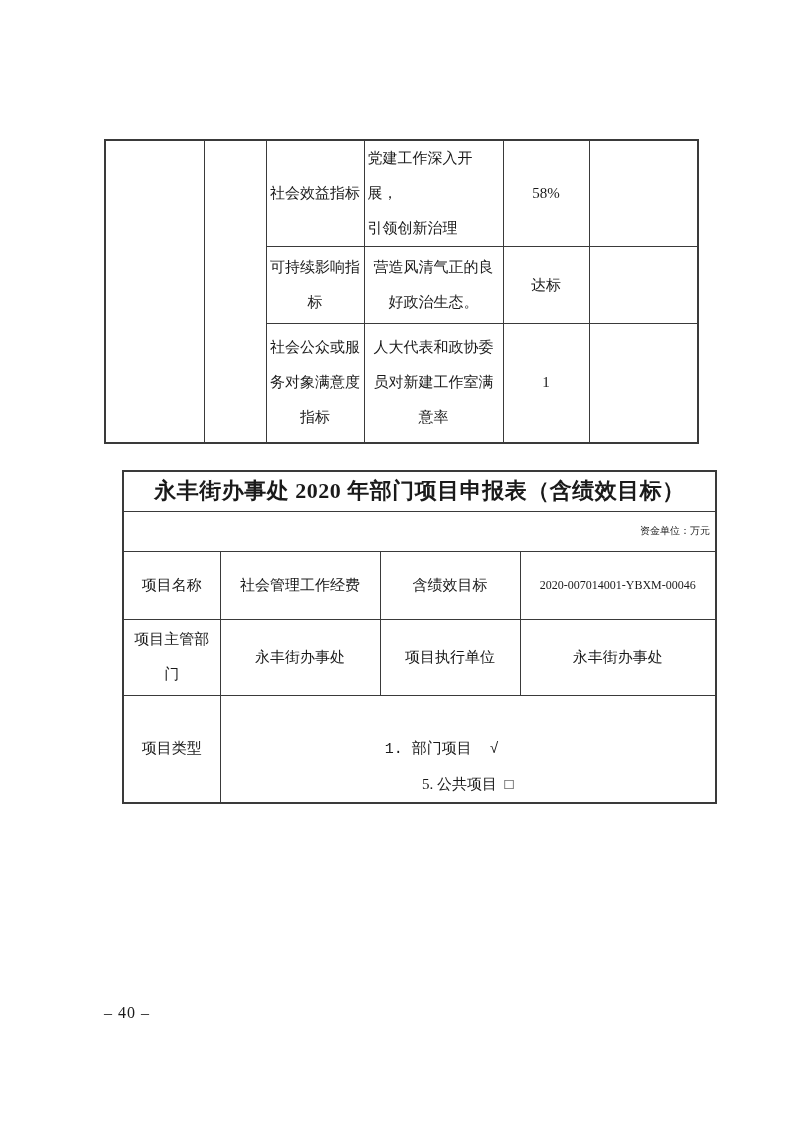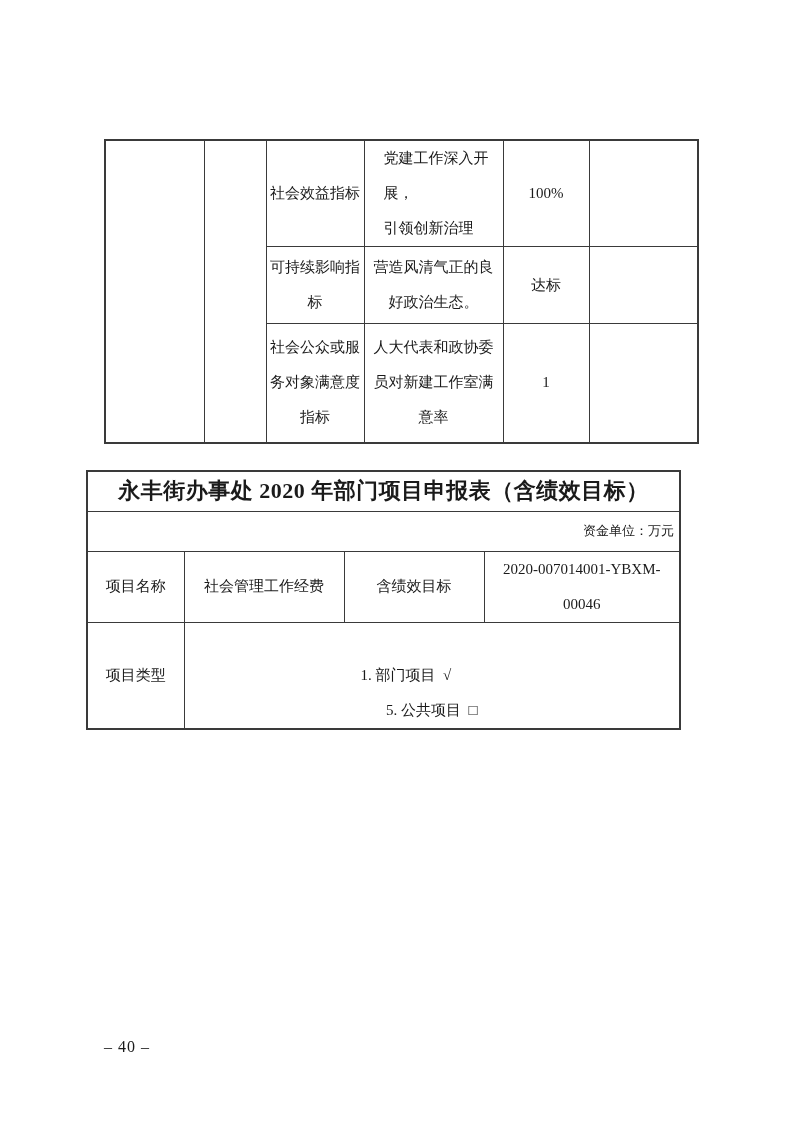--- a/index.html
+++ b/index.html
@@ -20,37 +20,37 @@
     text-align:center;
     vertical-align:middle;
     font-size:15px;
     line-height:35px;
     white-space:pre-line;
     padding:0 2px;
     overflow:hidden;
   }
   
   #indicator-table { left:104px; top:139px; width:593px; height:276px; }
-  #indicator-table td.desc-left { text-align:left; padding-left:19px; }
+  #indicator-table td.desc-left { text-align:left; padding-left:3px; }
   
-  #application-table { left:86px; top:470px; width:593px; }
+  #application-table { left:122px; top:470px; width:593px; }
   #application-table td.title-cell {
     font-size:22px; font-weight:bold; line-height:26px;
     letter-spacing:0.5px; white-space:normal;
   }
   #application-table td.unit-cell {
-    text-align:right; font-size:13px; line-height:22px; padding-right:5px;
+    text-align:right; font-size:10px; line-height:22px; padding-right:5px;
   }
-  #application-table td.code-cell { font-size:15px; padding:0 1px; }
+  #application-table td.code-cell { font-size:12px; padding:16px 1px; }
   #application-table td.type-cell span.type-option {
     display:inline-block; white-space:pre;
   }
-  #application-table td.type-cell span.type-option:first-child { margin-right:52px; }
+  #application-table td.type-cell span.type-option:first-child { margin-right:52px;font-family:Liberation Mono, monospace; }
   .page-number {
-    position:absolute; left:104px; top:1038px;
+    position:absolute; left:104px; top:1004px;
     font-size:16px; letter-spacing:1px;
   }
 </style>
 </head>
 <body>
 
 <table id="indicator-table" class="doc-table">
   <colgroup>
     <col style="width:99px">
       <col style="width:62px">
@@ -59,21 +59,21 @@
       <col style="width:86px">
       <col style="width:109px">
   </colgroup>
   <tbody>
       <tr style="height:78px">
     <td rowspan="3"></td>
     <td rowspan="3"></td>
     <td>社会效益指标</td>
     <td class="desc-left">党建工作深入开展，
 引领创新治理</td>
-    <td>100%</td>
+    <td>58%</td>
     <td></td>
   </tr>
   <tr style="height:77px">
     <td>可持续影响指
 标</td>
     <td>营造风清气正的良
 好政治生态。</td>
     <td>达标</td>
     <td></td>
   </tr>
@@ -103,20 +103,27 @@
   </tr>
   <tr style="height:40px">
     <td colspan="4" class="unit-cell">资金单位：万元</td>
   </tr>
   <tr style="height:52px">
     <td>项目名称</td>
     <td>社会管理工作经费</td>
     <td>含绩效目标</td>
     <td class="code-cell">2020-007014001-YBXM-00046</td>
   </tr>
+  <tr style="height:76px">
+    <td>项目主管部
+门</td>
+    <td>永丰街办事处</td>
+    <td>项目执行单位</td>
+    <td>永丰街办事处</td>
+  </tr>
   <tr style="height:40px">
     <td>项目类型</td>
     <td colspan="3" class="type-cell">
       <span class="type-option">1. 部门项目  √</span>
       <span class="type-option">5. 公共项目  □</span>
     </td>
   </tr>
 </tbody>
   </table>
 

